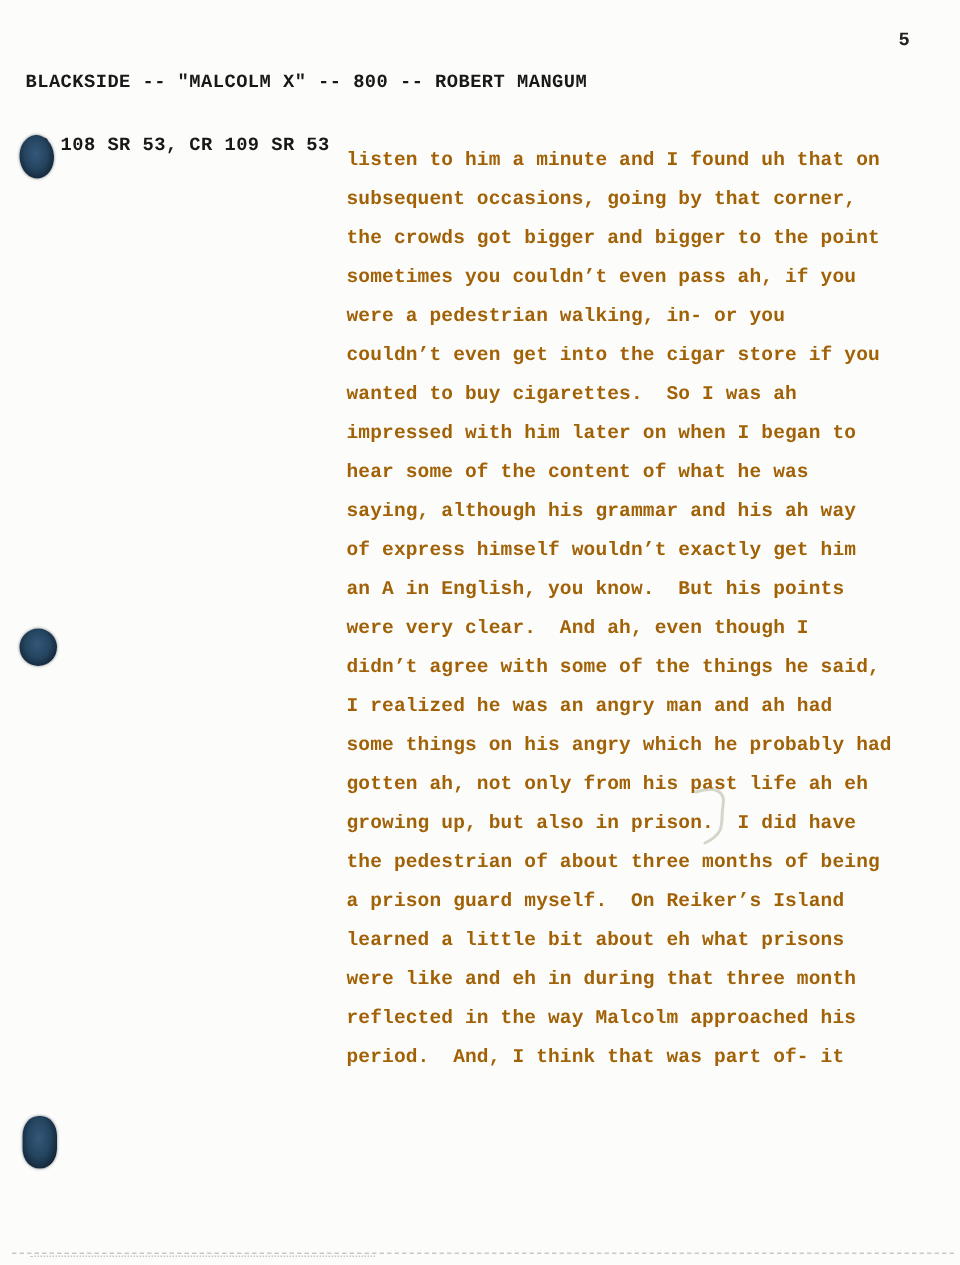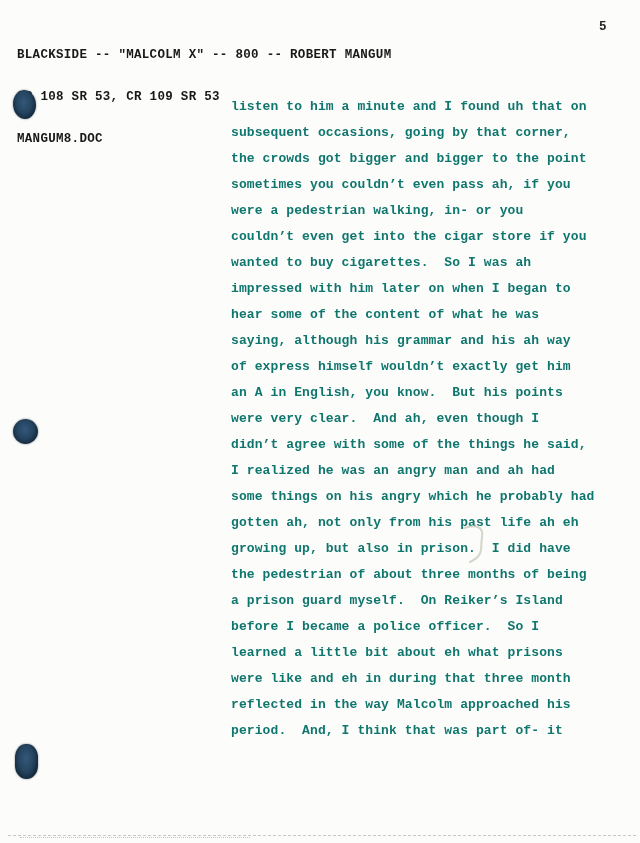--- a/index.html
+++ b/index.html
@@ -32,21 +32,21 @@
     top: 20px;
     font-size: 12.5px;
     font-weight: bold;
     color: #222;
   }
   
   .body-text {
     position: absolute;
     left: 231px;
     top: 94px;
-    color: #0f766e;
+    color: #a16207;
     font-size: 13px;
     font-weight: bold;
     line-height: 26px;
     letter-spacing: 0.1px;
   }
   .body-text .line {
     white-space: pre;
     height: 26px;
   }
   
@@ -87,21 +87,20 @@
   }
 </style>
 </head>
 <body>
 
 <div class="page">
 
   <div class="header">
     <div>BLACKSIDE -- "MALCOLM X" -- 800 -- ROBERT MANGUM</div>
     <div>CR 108 SR 53, CR 109 SR 53</div>
-    <div>MANGUM8.DOC</div>
   </div>
 
   <div class="page-number">5</div>
 
   <div class="body-text">
       <div class="line">listen to him a minute and I found uh that on</div>
       <div class="line">subsequent occasions, going by that corner,</div>
       <div class="line">the crowds got bigger and bigger to the point</div>
       <div class="line">sometimes you couldn’t even pass ah, if you</div>
       <div class="line">were a pedestrian walking, in- or you</div>
@@ -113,21 +112,20 @@
       <div class="line">of express himself wouldn’t exactly get him</div>
       <div class="line">an A in English, you know.  But his points</div>
       <div class="line">were very clear.  And ah, even though I</div>
       <div class="line">didn’t agree with some of the things he said,</div>
       <div class="line">I realized he was an angry man and ah had</div>
       <div class="line">some things on his angry which he probably had</div>
       <div class="line">gotten ah, not only from his past life ah eh</div>
       <div class="line">growing up, but also in prison.  I did have</div>
       <div class="line">the pedestrian of about three months of being</div>
       <div class="line">a prison guard myself.  On Reiker’s Island</div>
-      <div class="line">before I became a police officer.  So I</div>
       <div class="line">learned a little bit about eh what prisons</div>
       <div class="line">were like and eh in during that three month</div>
       <div class="line">reflected in the way Malcolm approached his</div>
       <div class="line">period.  And, I think that was part of- it</div>
     </div>
 
   <div class="punch punch-top"></div>
   <div class="punch punch-middle"></div>
   <div class="punch punch-bottom"></div>
 

